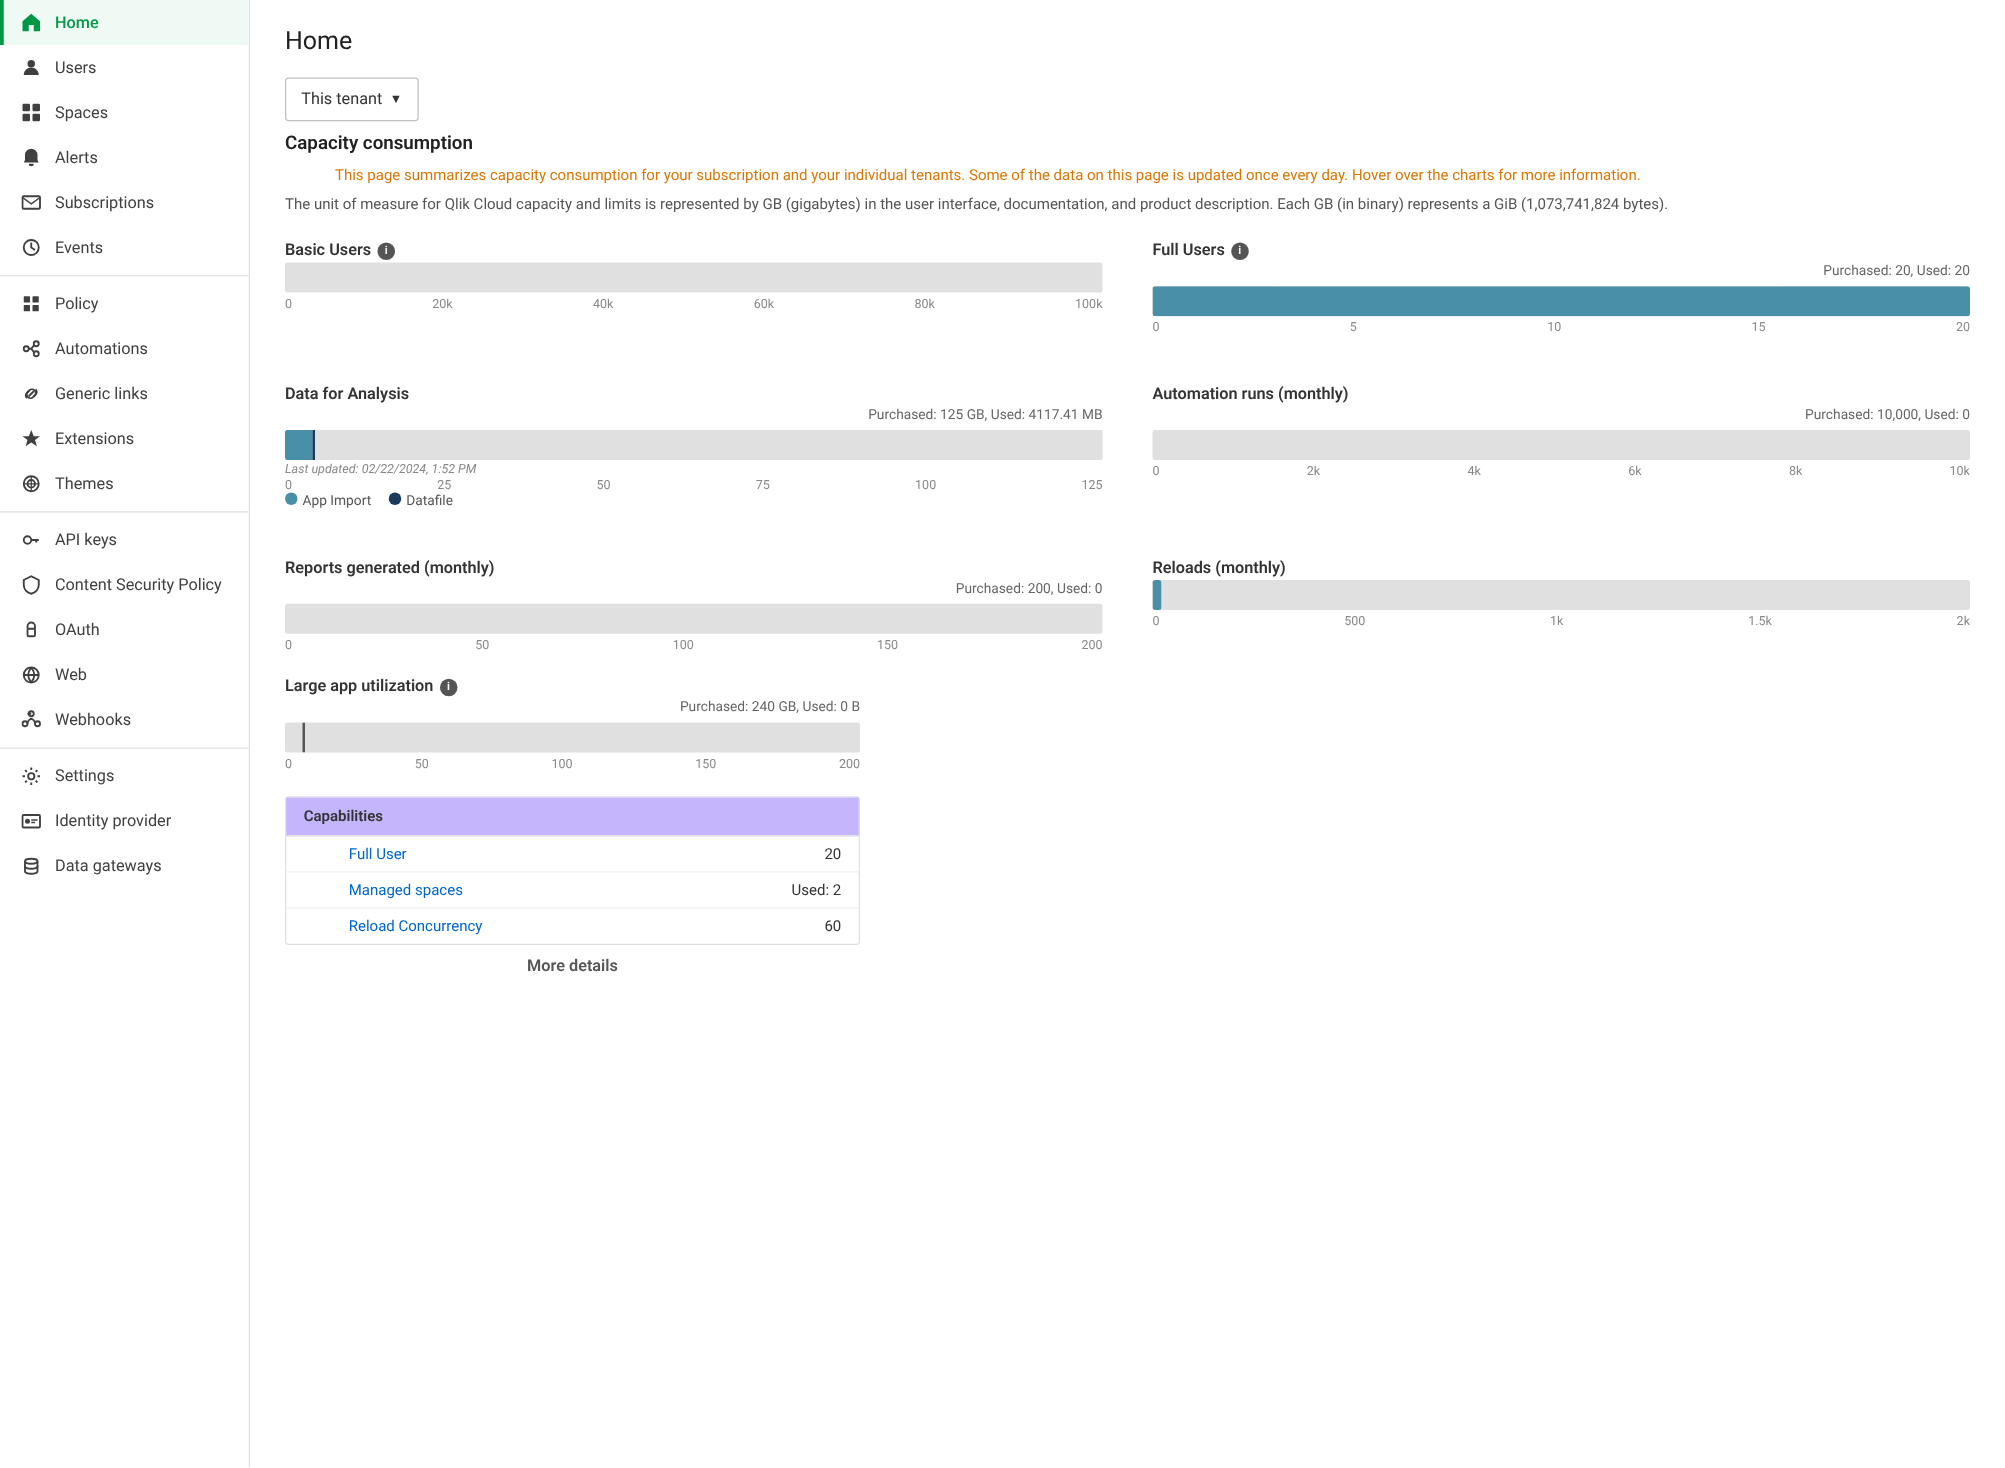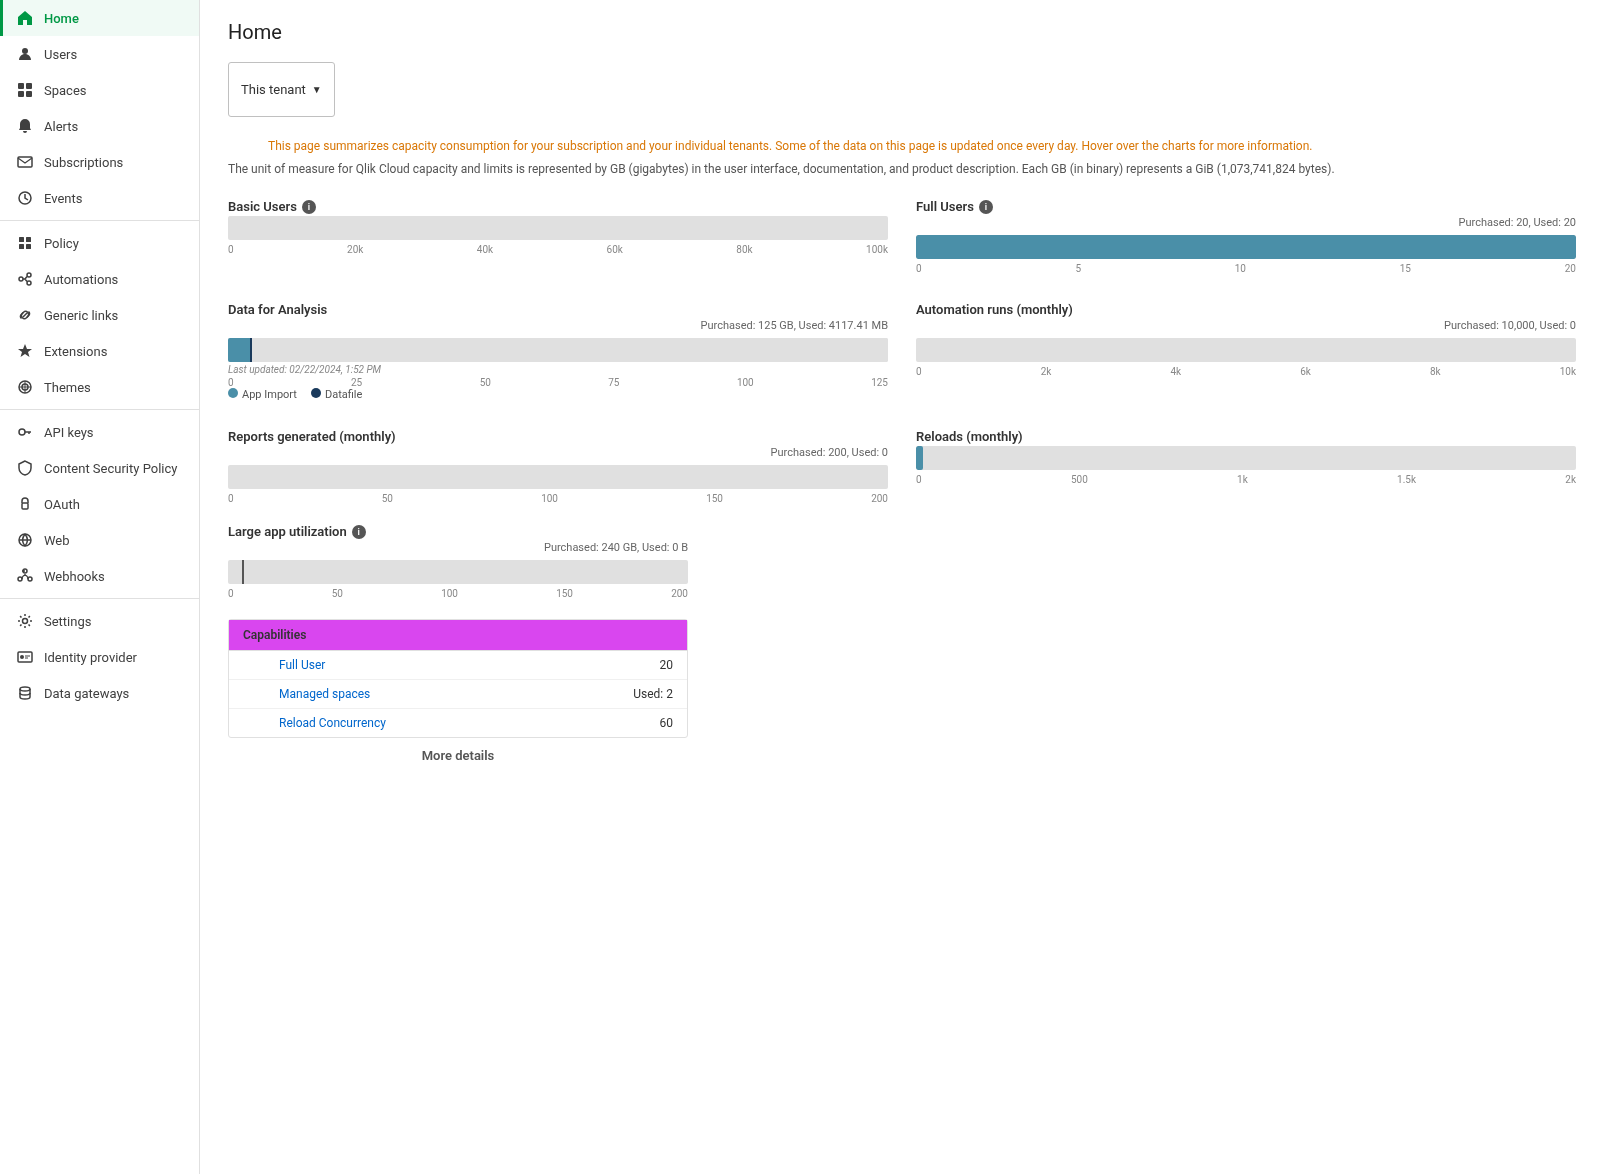--- a/index.html
+++ b/index.html
@@ -10,49 +10,49 @@
     .sidebar-item { display: flex; align-items: center; gap: 10px; padding: 9px 16px; cursor: pointer; color: #404040; font-size: 13px; text-decoration: none; }
     .sidebar-item.active { color: #009845; font-weight: 500; border-left: 3px solid #009845; padding-left: 13px; background: #f0faf5; }
     .sidebar-item .icon { width: 18px; height: 18px; display: flex; align-items: center; justify-content: center; flex-shrink: 0; }
     .sidebar-divider { border: none; border-top: 1px solid #e0e0e0; margin: 4px 0; }
 
     
     .main { flex: 1; overflow-y: auto; padding: 20px 28px; background: #fff; }
     .page-title { font-size: 20px; font-weight: 400; color: #212121; margin-bottom: 18px; }
 
     
-    .tenant-selector { display: inline-flex; align-items: center; gap: 6px; border: 1px solid #c0c0c0; border-radius: 3px; padding: 19px 12px; cursor: pointer; font-size: 13px; color: #333; margin-bottom: 20px; }
+    .tenant-selector { display: inline-flex; align-items: center; gap: 6px; border: 1px solid #c0c0c0; border-radius: 3px; padding: 9px 12px; cursor: pointer; font-size: 13px; color: #333; margin-bottom: 8px; }
 
     
     .section-title { font-size: 15px; font-weight: 600; color: #212121; margin-bottom: 8px; }
 
     
     .info-text { font-size: 12px; color: #555; line-height: 1.6; margin-bottom: 4px; }
     .info-text a { color: #0066cc; text-decoration: none; }
     .info-text.highlight { color: #d97706; margin-left: 40px; }
 
     
-    .charts-grid { display: grid; grid-template-columns: 1fr 1fr; gap: 28px; margin-top: 20px; }
+    .charts-grid { display: grid; grid-template-columns: 1fr 1fr; gap: 40px; margin-top: 20px; }
     .chart-section { }
     .chart-title { font-size: 13px; font-weight: 600; color: #333; margin-bottom: 2px; display: flex; align-items: center; gap: 5px; }
     .chart-subtitle { font-size: 11px; color: #666; text-align: right; margin-bottom: 6px; }
     .chart-bar-container { width: 100%; background: #e0e0e0; border-radius: 2px; height: 24px; position: relative; overflow: hidden; margin-bottom: 4px; }
     .chart-bar-fill { height: 100%; border-radius: 2px; }
     .chart-axis { display: flex; justify-content: space-between; font-size: 10px; color: #888; margin-top: 2px; }
     .chart-legend { display: flex; gap: 14px; font-size: 11px; color: #555; margin-top: 0; align-items: center; }
     .legend-dot { width: 10px; height: 10px; border-radius: 50%; display: inline-block; margin-right: 4px; }
     .chart-last-updated { font-size: 10px; color: #888; text-align: left; margin-top: 2px; font-style: italic; }
 
     
     .stacked-bar { display: flex; height: 24px; border-radius: 2px; overflow: hidden; background: #e0e0e0; }
     .stacked-segment { height: 100%; }
 
     
     .capabilities-table { border: 1px solid #e0e0e0; border-radius: 3px; margin-top: 20px; width: 100%; max-width: 460px; }
-    .cap-header { background: #d946ef; padding: 8px 14px; font-size: 12px; font-weight: 600; border-bottom: 1px solid #e0e0e0; }
+    .cap-header { background: #c4b5fd; padding: 8px 14px; font-size: 12px; font-weight: 600; border-bottom: 1px solid #e0e0e0; }
     .cap-row { display: flex; justify-content: space-between; padding: 7px 14px; font-size: 12px; border-bottom: 1px solid #f0f0f0; }
     .cap-row:last-child { border-bottom: none; }
     .cap-label { color: #0066cc; margin-left: 36px; }
     .more-details { text-align: center; padding: 10px; font-size: 12px; font-weight: 600; color: #555; cursor: pointer; }
     .info-icon { display: inline-flex; align-items: center; justify-content: center; width: 14px; height: 14px; border-radius: 50%; background: #555; color: #fff; font-size: 9px; cursor: pointer; }
 
     
     .bar-full-users { background: #4a8fa8; }
     .bar-basic-users { background: #c8c8c8; }
     .bar-data-analysis-app { background: #4a8fa8; width: 3.3%; }
@@ -251,20 +251,21 @@
   <h1 class="page-title">Home</h1>
 
   
   <div class="tenant-selector">
     <span>This tenant</span>
     <span style="font-size:10px;">▼</span>
   </div>
 
   
   <div>
+    <div class="section-title">Capacity consumption</div>
     <p class="info-text highlight">This page summarizes capacity consumption for your subscription and your individual tenants. Some of the data on this page is updated once every day. Hover over the charts for more information.</p>
     <p class="info-text">The unit of measure for Qlik Cloud capacity and limits is represented by GB (gigabytes) in the user interface, documentation, and product description. Each GB (in binary) represents a GiB (1,073,741,824 bytes).</p>
 
     <div class="charts-grid">
 
       <div class="chart-section">
         <div class="chart-title">
           <span>Basic Users</span>
           <span class="info-icon">i</span>
         </div>

